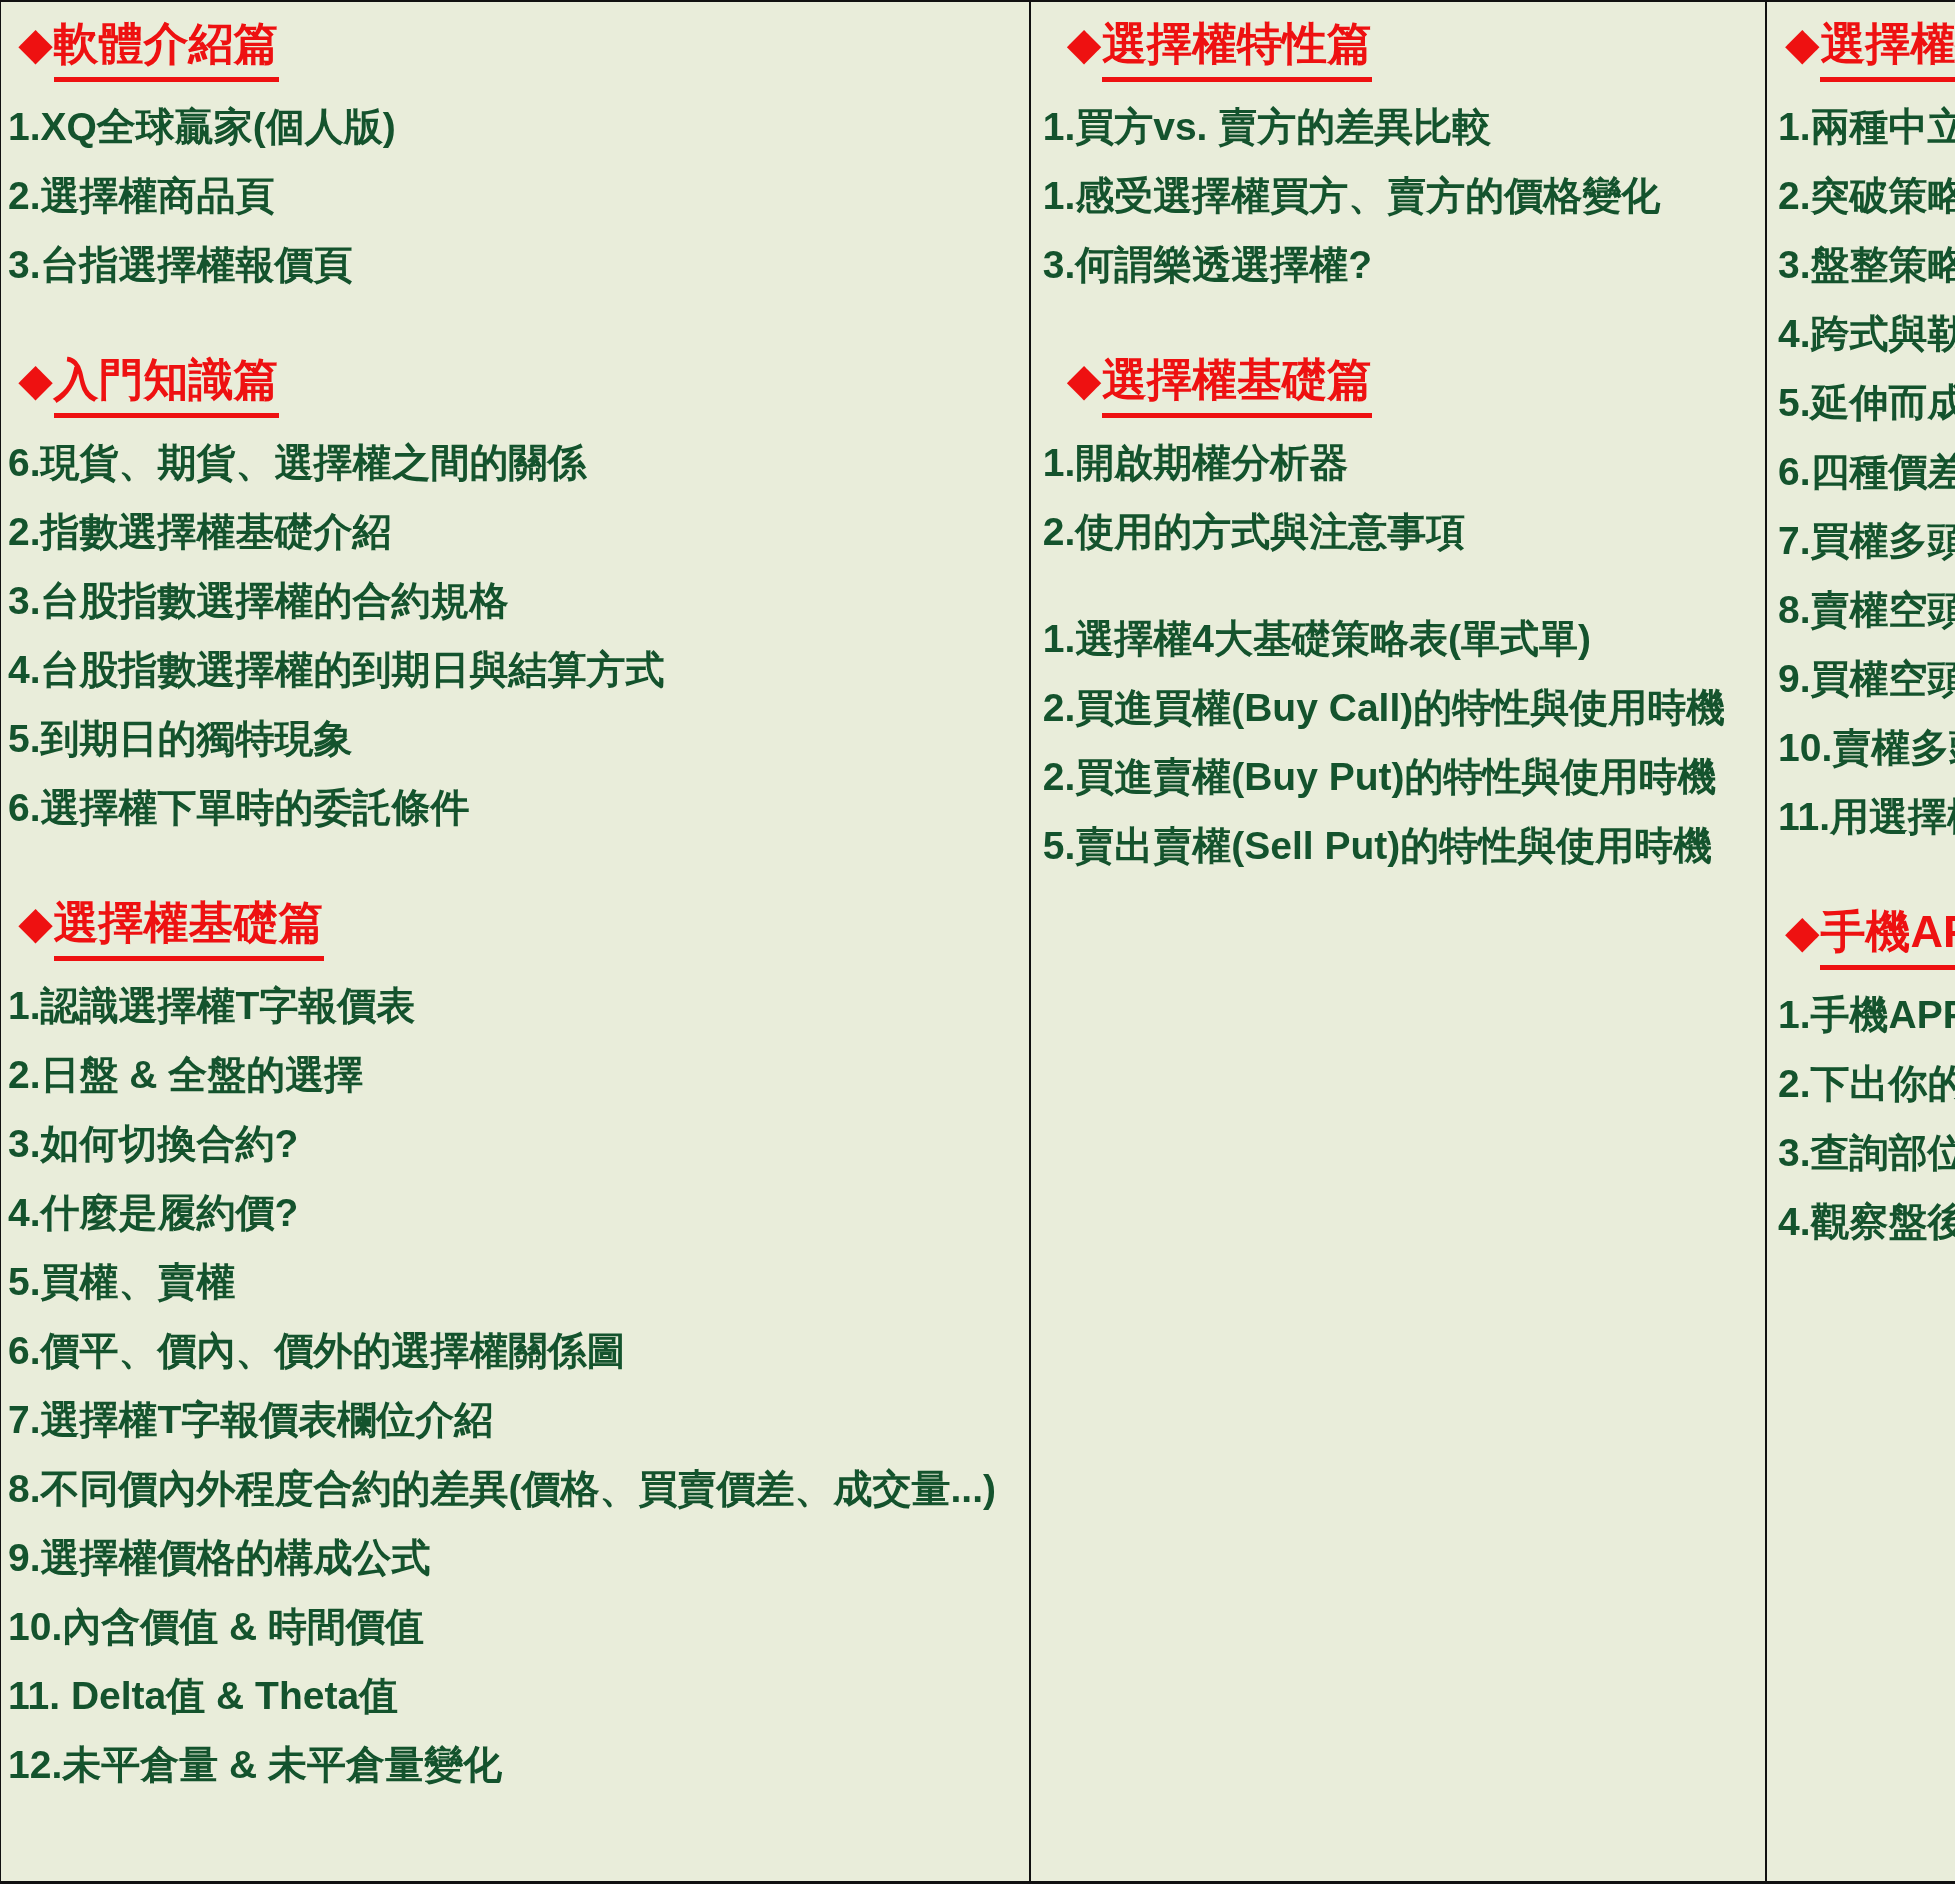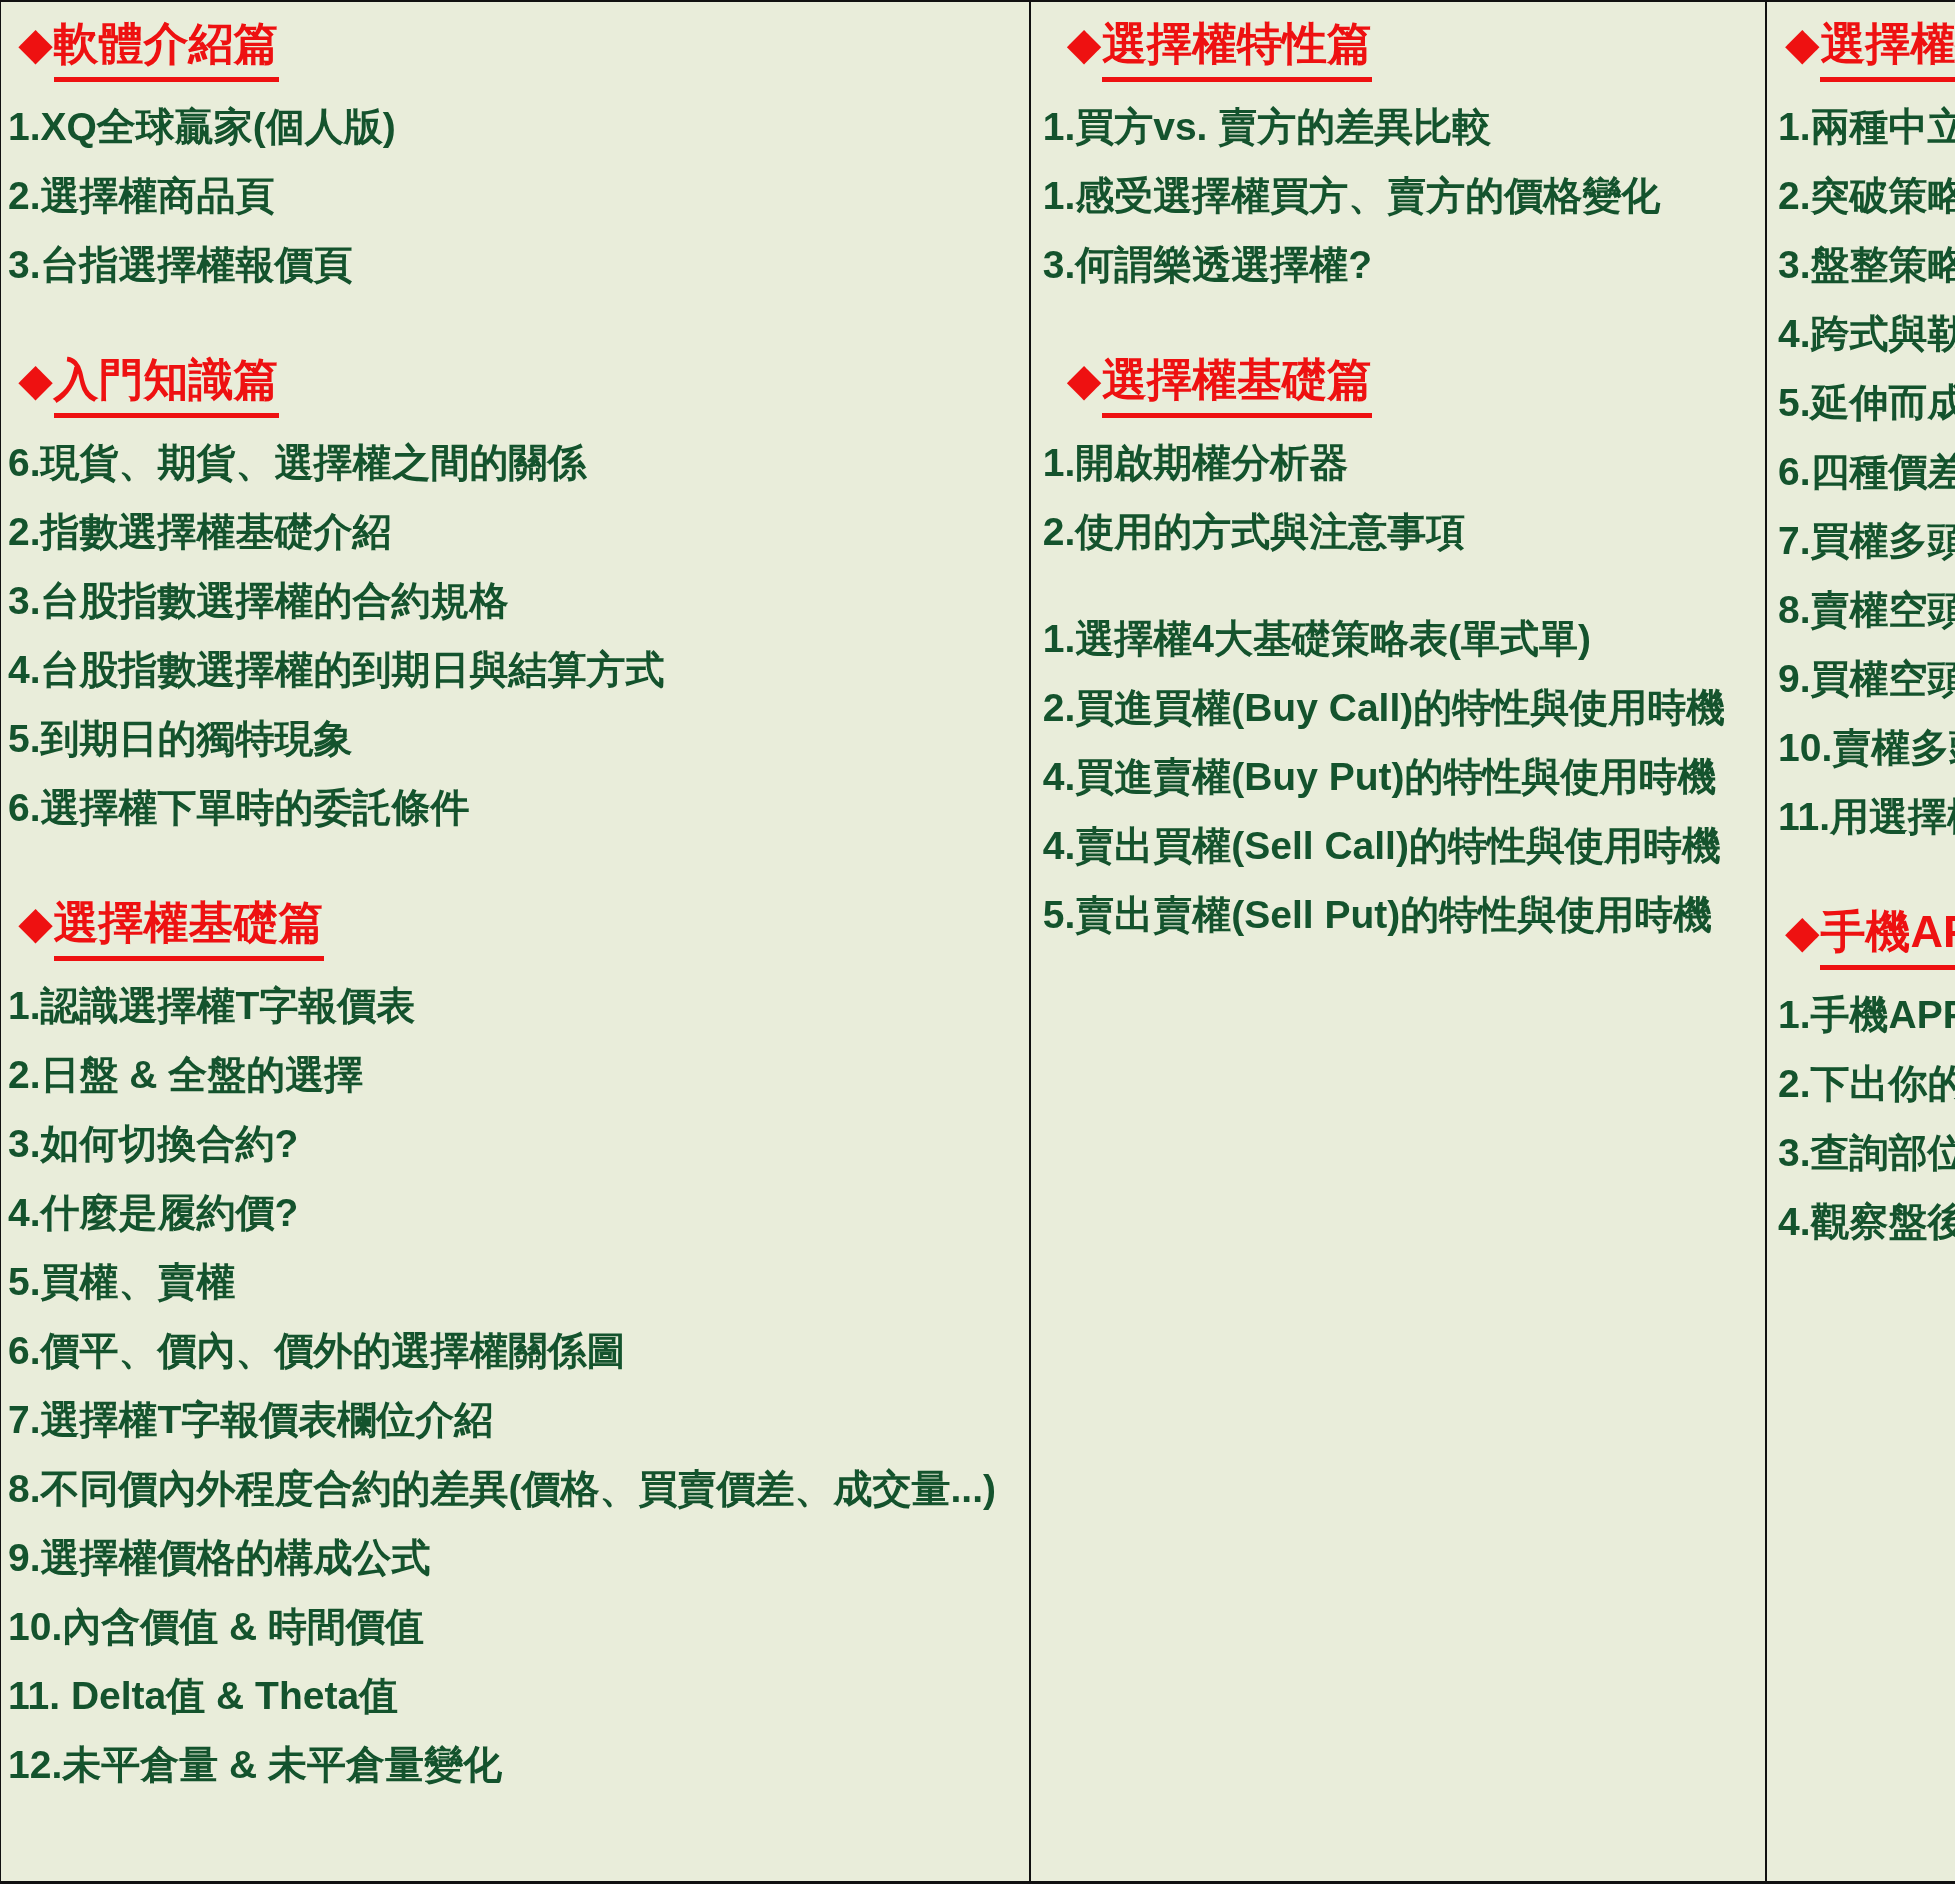--- a/index.html
+++ b/index.html
@@ -114,22 +114,21 @@
         <div class="toc-item"><span class="item-text">3.何謂樂透選擇權?</span></div>
       </div>
       <div class="section">
         <div class="section-heading"><span class="diamond">◆</span><span class="heading-text">選擇權基礎篇</span></div>
         <div class="toc-item"><span class="item-text">1.開啟期權分析器</span></div>
         <div class="toc-item"><span class="item-text">2.使用的方式與注意事項</span></div>
       </div>
       <div class="section">
         <div class="toc-item"><span class="item-text">1.選擇權4大基礎策略表(單式單)</span></div>
         <div class="toc-item"><span class="item-text">2.買進買權(Buy Call)的特性與使用時機</span></div>
-        <div class="toc-item"><span class="item-text">4.買進賣權(Buy Put)的特性與使用時機</span></div>
-        <div class="toc-item"><span class="item-text">4.賣出買權(Sell Call)的特性與使用時機</span></div>
+        <div class="toc-item"><span class="item-text">2.買進賣權(Buy Put)的特性與使用時機</span></div>
         <div class="toc-item"><span class="item-text">5.賣出賣權(Sell Put)的特性與使用時機</span></div>
       </div>
     </div>
   <div class="col col-3">
       <div class="section">
         <div class="section-heading"><span class="diamond">◆</span><span class="heading-text">選擇權複式策略篇</span></div>
         <div class="toc-item"><span class="item-text">1.兩種中立策略介紹</span></div>
         <div class="toc-item"><span class="item-text">2.突破策略(Buy Call + Buy Put)的特性與使用時機</span></div>
         <div class="toc-item"><span class="item-text">3.盤整策略(Sell Call + Sell Put)的特性與使用時機</span></div>
         <div class="toc-item"><span class="item-text">4.跨式與勒式的比較</span></div>

